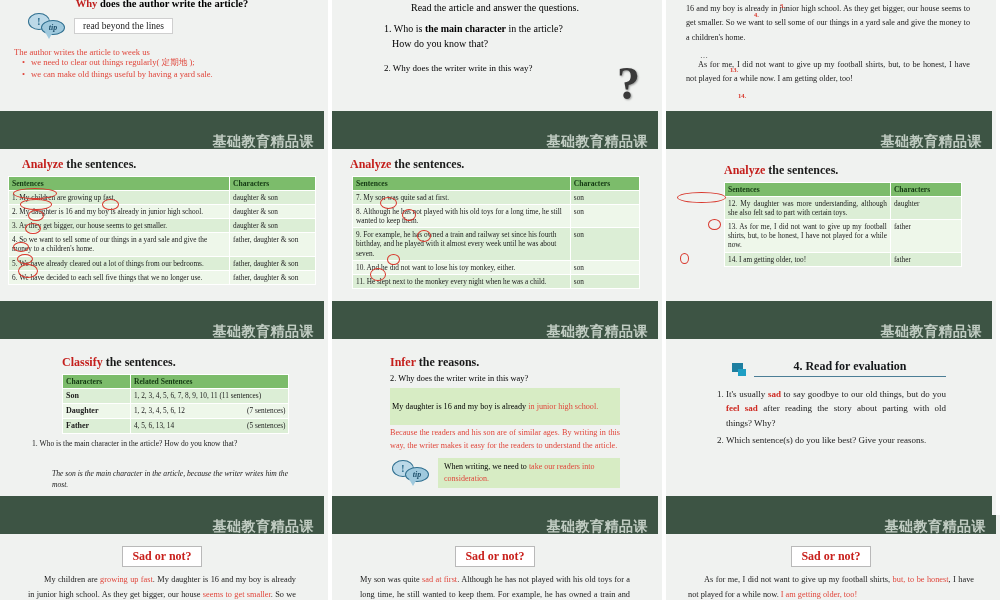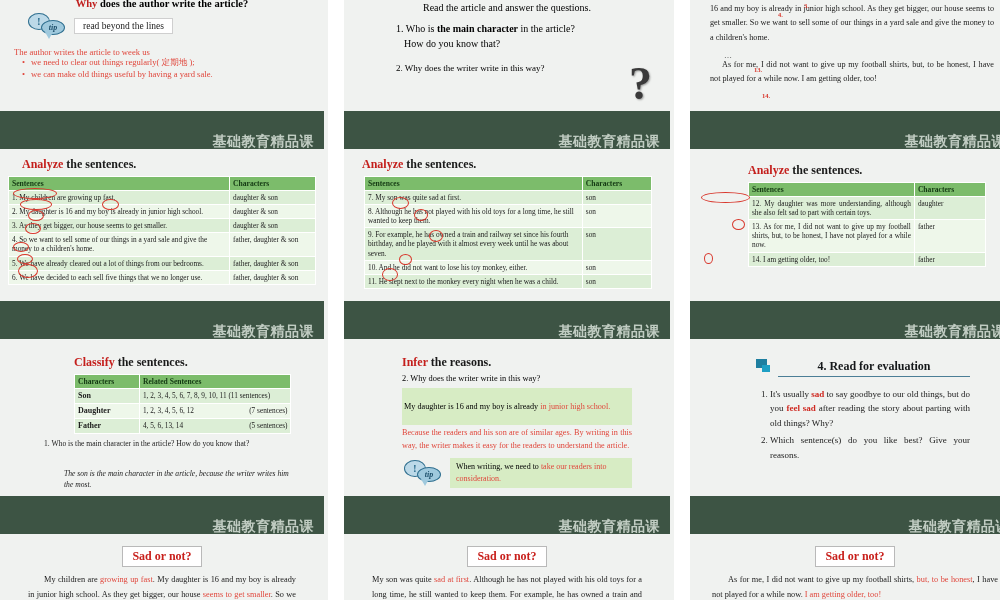--- a/index.html
+++ b/index.html
@@ -7,21 +7,21 @@
     width: 1000px; height: 600px;
     background: #ffffff;
     font-family: "Liberation Serif", serif;
     overflow: hidden;
   }
   #grid {
     width: 1000px; height: 600px;
     display: grid;
     grid-template-columns: 332px 334px 334px;
     grid-template-rows: 130px 190px 195px 85px;
-    column-gap: 12px;
+    column-gap: 0px;
   }
   .slide {
     position: relative;
     background: #f0f2f0;
     overflow: hidden;
     border-right: 4px solid #ffffff;
   }
   .slide:last-child { border-right: none; }
 
   .bar {
@@ -147,33 +147,33 @@
     background: #ffffff;
     color: #c8201c;
     font-weight: bold;
     font-size: 12px;
     padding: 2px 9px;
     margin: 6px auto 6px auto;
   }
   .center { text-align: center; }
 
   .eval-head {
-    display:flex; align-items:flex-start; gap:6px; margin: 6px 0 10px 14px;
+    display:flex; align-items:flex-end; gap:6px; margin: 6px 0 10px 14px;
   }
   .eval-sq { position:relative; width:16px; height:14px; flex:none;}
   .eval-sq i { position:absolute; display:block; }
   .eval-sq i.a { left:0; top:0; width:11px; height:9px; background:#1e7fa0; }
   .eval-sq i.b { left:6px; top:6px; width:8px; height:7px; background:#1e9fc4; }
   .eval-title {
     font-size: 12px; font-weight: bold; color:#15181a;
     flex:1; border-bottom: 1px solid #4b7e96; text-align:center; padding-bottom:2px;
   }
   .hl-green { background: #d7ecc4; }
 
-  ol.numlist { margin-left: 28px; font-size: 9px; line-height:1.6; color:#1b1b1b;font-family:Liberation Serif, serif;}
+  ol.numlist { margin-left: 8px; font-size: 9px; line-height:1.6; color:#1b1b1b;font-family:Liberation Serif, serif;}
   ol.numlist li { margin-bottom: 3px; text-align: justify; }
 
   .qmark {
     position:absolute; right: 18px; bottom: 4px;
     font-size: 46px; color:#3a3a3a; font-weight: bold;
     font-family:"Liberation Serif", serif; line-height:1;
     text-shadow: 1px 1px 2px rgba(0,0,0,.35);
   }
   .small-note { font-size:7.6px; line-height:1.45; color:#1c1c1c; margin-top:4px;}
 </style>
@@ -374,21 +374,21 @@
       <span class="circ" style="left:42px; top:70px; width:13px; height:11px;"></span>
       <span class="circ" style="left:14px; top:104px; width:9px; height:11px;"></span>
     </div>
     <div class="bar bar-bottom"></div>
   </div>
 
   <div class="slide">
     <div class="bar bar-top">
       <div class="watermark">基础教育精品课</div>
     </div>
-    <div class="body" style="padding:14px 26px 0 36px;">
+    <div class="body" style="padding:14px 26px 0 24px;">
       <div class="analyze-head" style="margin-left:38px;">
         <span class="h-red">Classify</span><span> the sentences.</span>
       </div>
       <table class="tbl" style="margin-left:38px; width:83%;">
         <thead>
             <tr>
           <th style="width:30%;">Characters</th>
           <th>Related Sentences</th>
         </tr>
           </thead>

